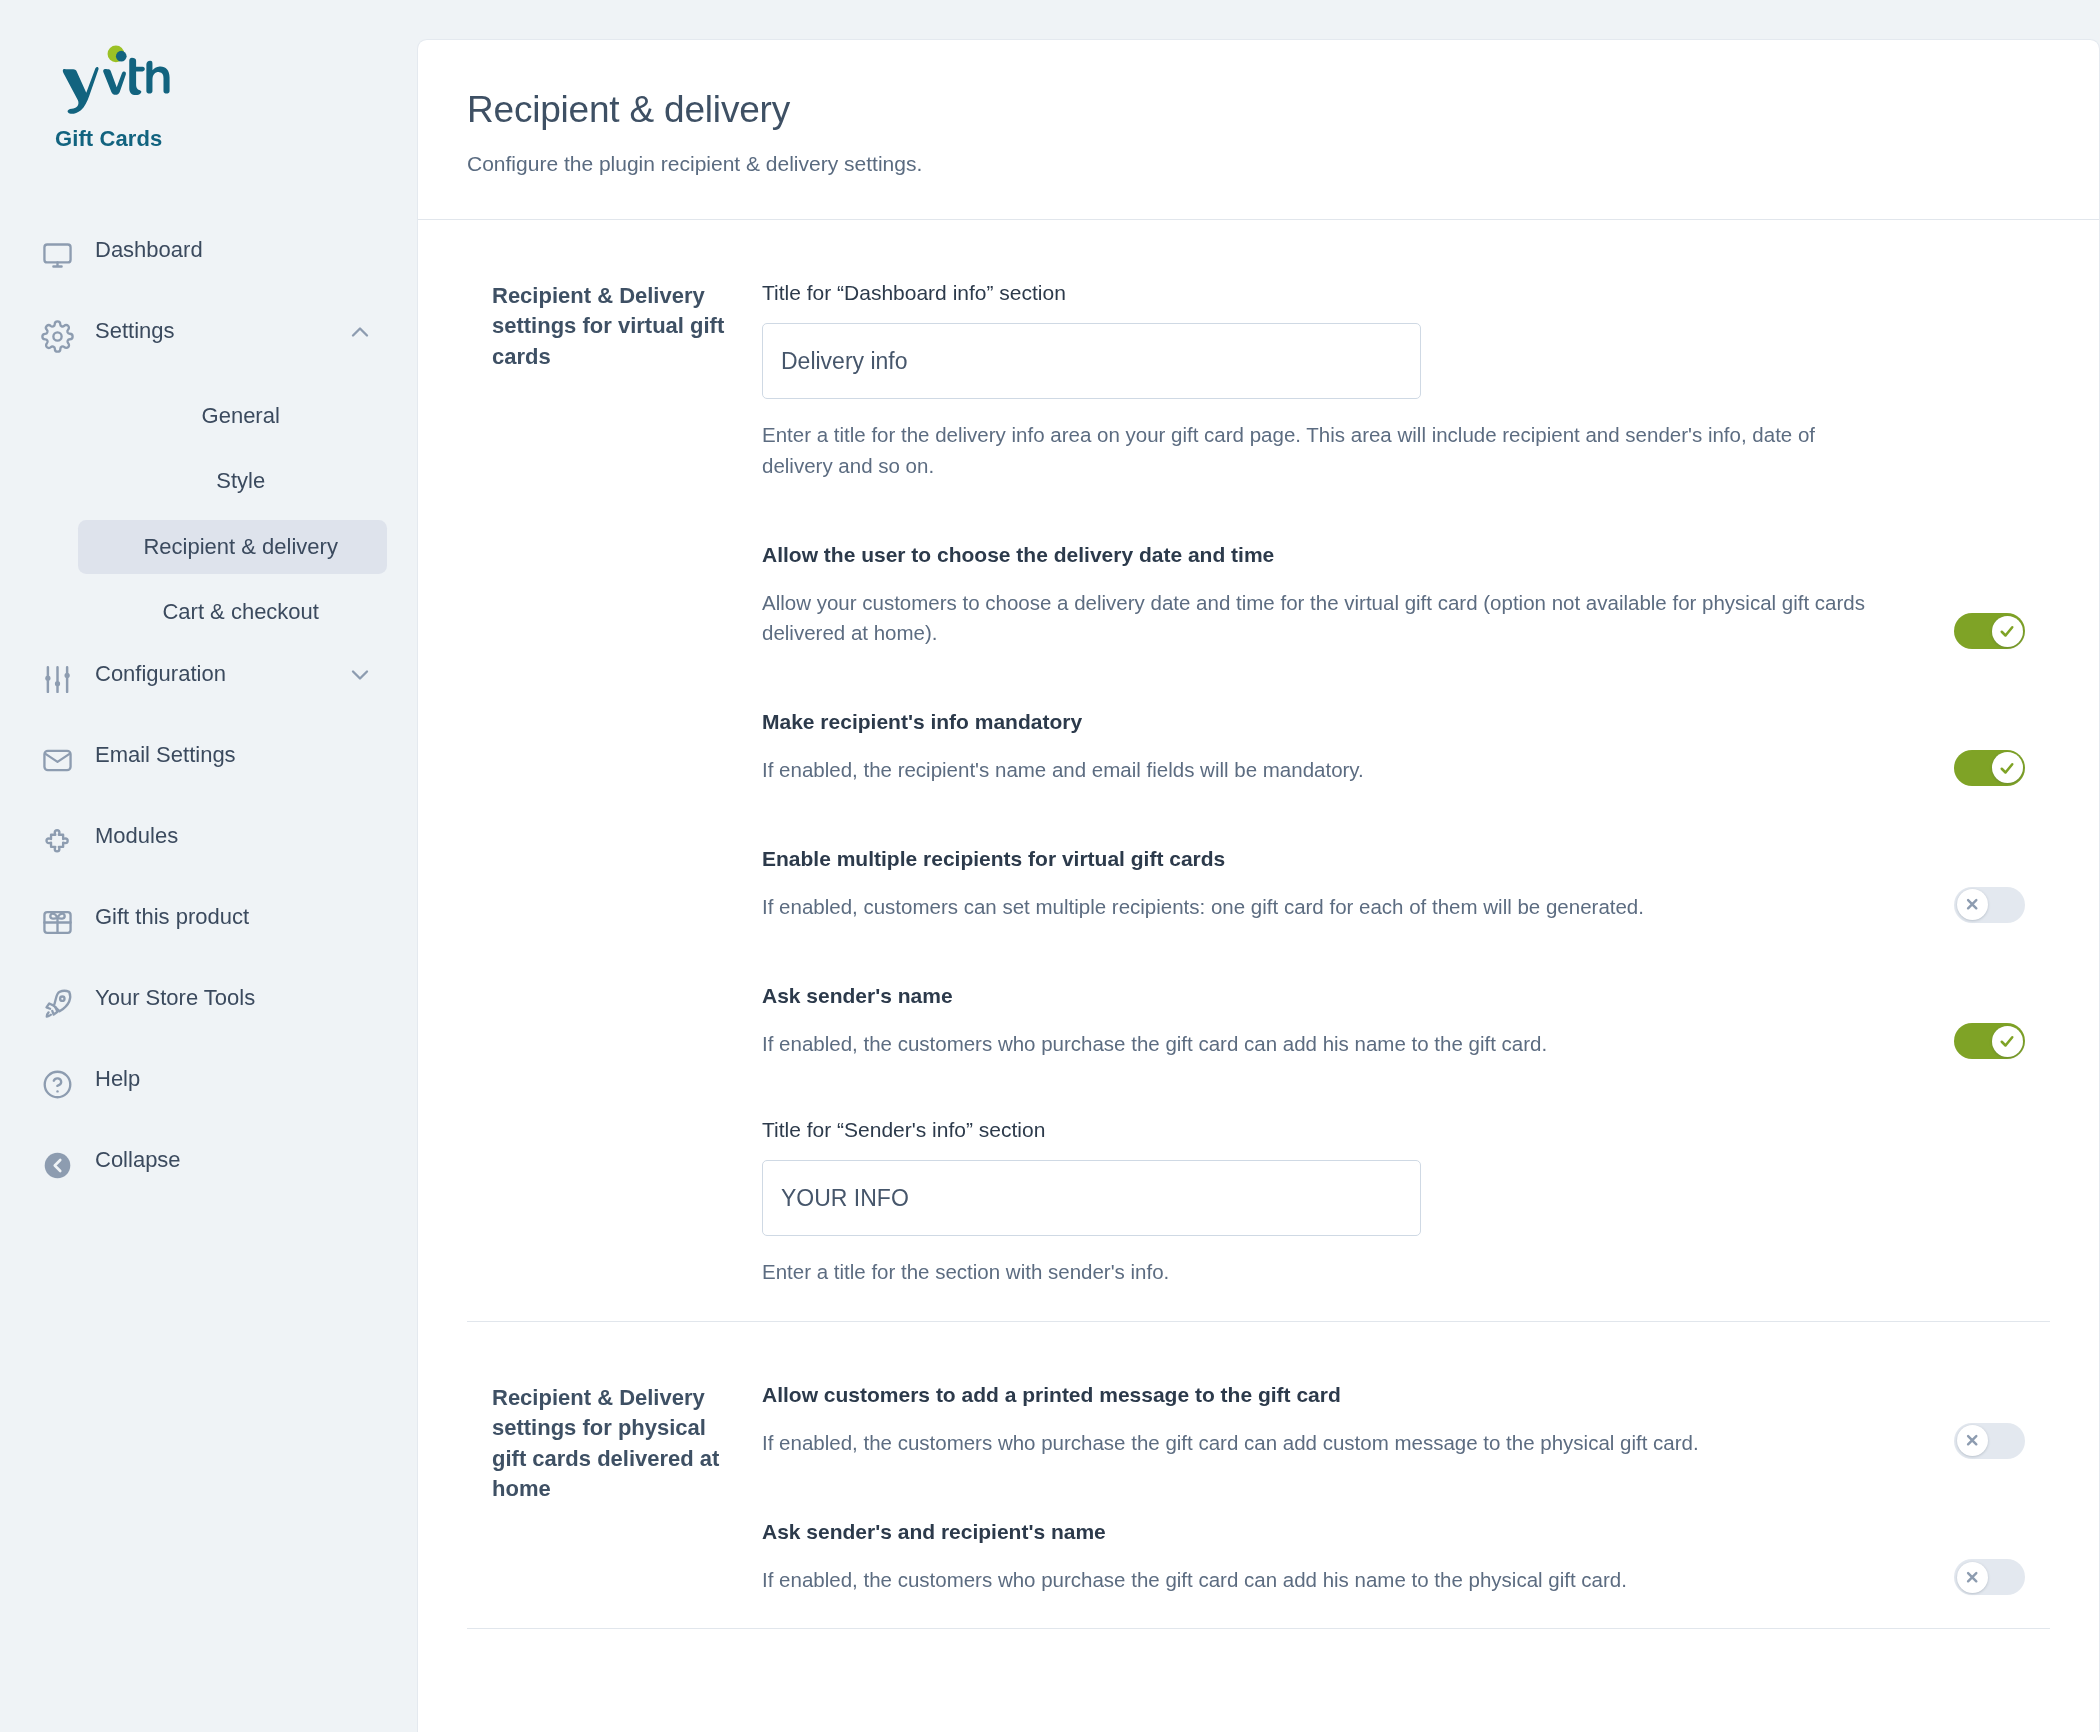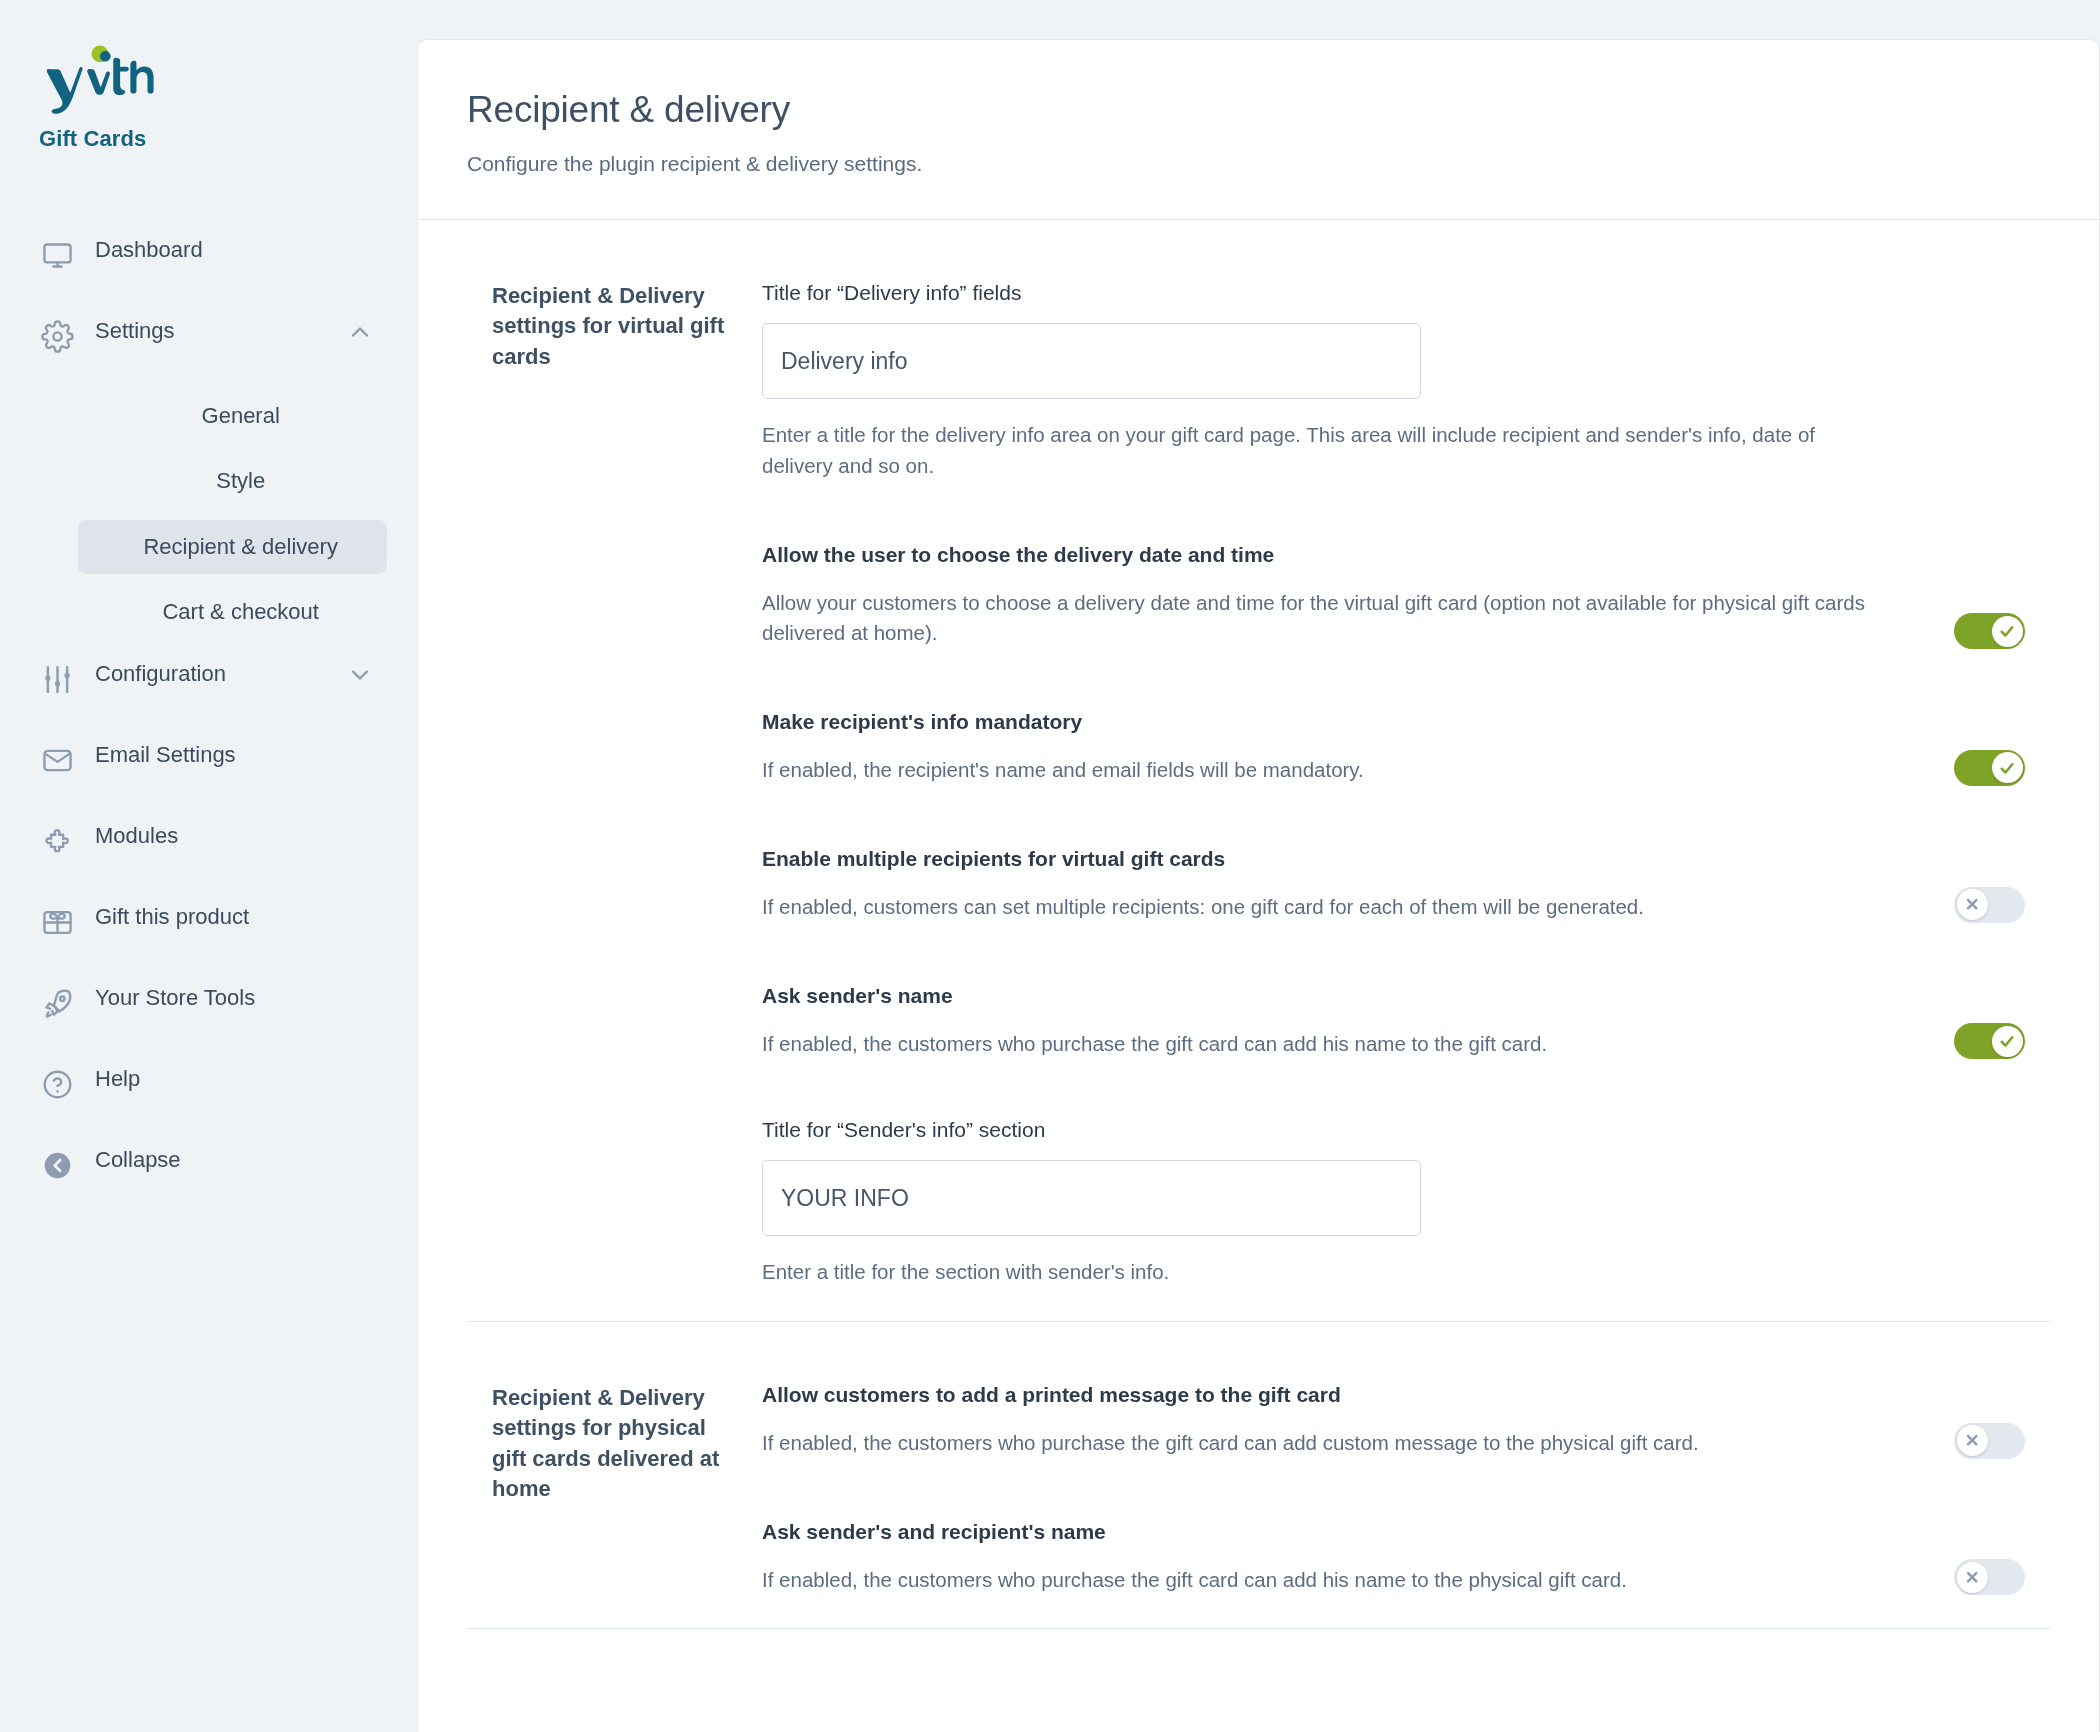--- a/index.html
+++ b/index.html
@@ -14,21 +14,21 @@
 
   
   .sidebar {
     width: 417px;
     min-width: 417px;
     height: 1732px;
     background: #eff3f6;
     padding-top: 44px;
     position: relative;
   }
-  .brand { padding-left: 39px; }
+  .brand { padding-left: 39px; margin-left: 16px; }
   .brand-logo { width: 131px; height: 70px; display: block; }
   .brand-sub {
     margin-top: 11.5px;
     font-size: 22px;
     font-weight: bold;
     color: #12637f;
     letter-spacing: 0.1px;
   }
   .nav { margin-top: 85px; }
   .nav-item {
@@ -356,21 +356,21 @@
         <h1 class="page-title">Recipient &amp; delivery</h1>
         <div class="page-sub">Configure the plugin recipient &amp; delivery settings.</div>
       </div>
 
       <div class="section">
         <div class="section-inner">
           <div class="section-title">Recipient &amp; Delivery settings for virtual gift cards</div>
           <div class="section-body">
 
             <div class="field">
-              <div class="field-label">Title for “Delivery info” fields</div>
+              <div class="field-label">Title for “Dashboard info” section</div>
               <input class="text-input" type="text" value="Delivery info" style="">
               <div class="field-help">Enter a title for the delivery info area on your gift card page. This area will include recipient and sender's info, date of delivery and so on.</div>
             </div>
 
             <div class="row">
               <div class="row-text">
                 <div class="row-title">Allow the user to choose the delivery date and time</div>
                 <div class="row-desc">Allow your customers to choose a delivery date and time for the virtual gift card (option not available for physical gift cards delivered at home).</div>
               </div>
               <div class="row-ctl">

